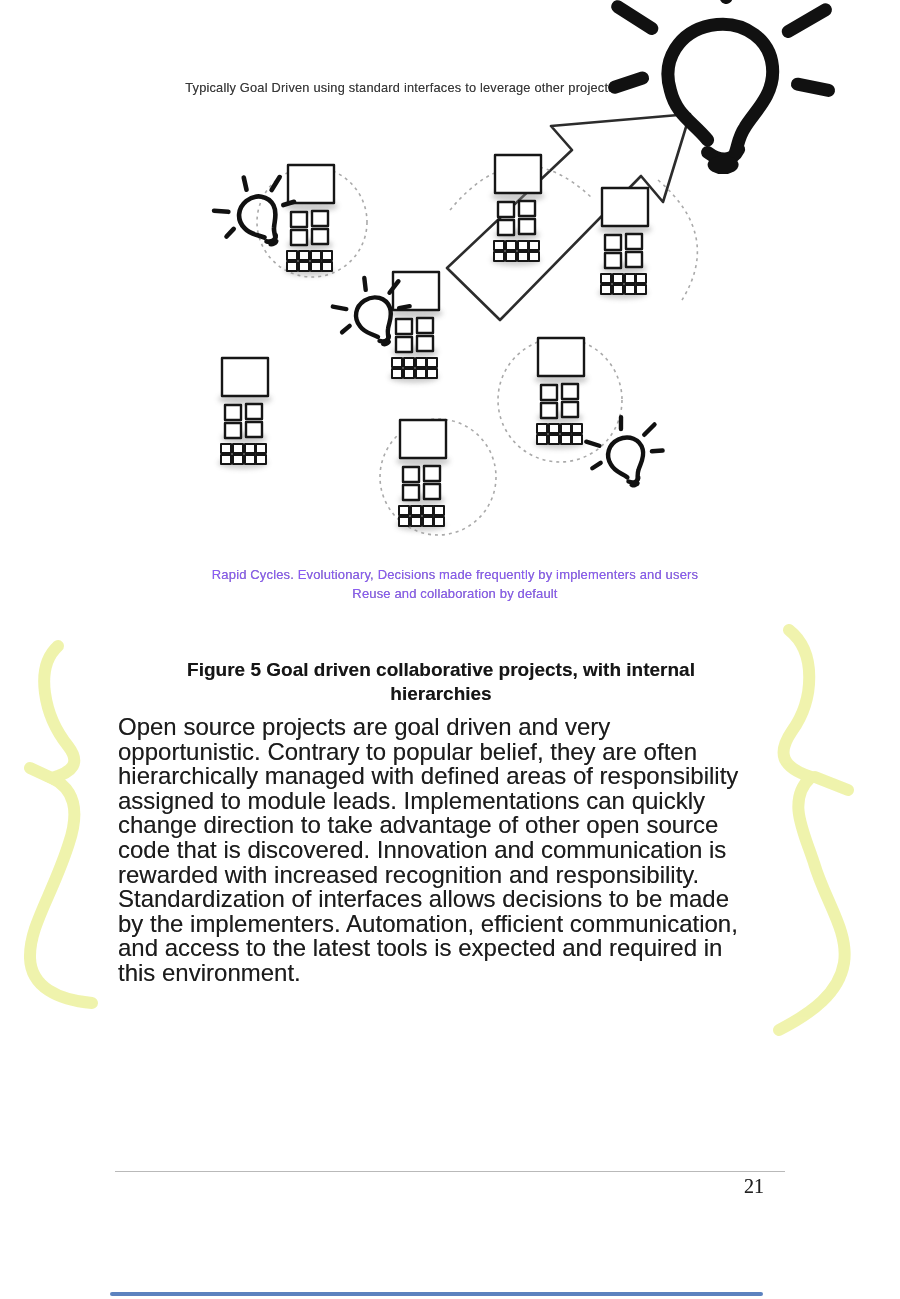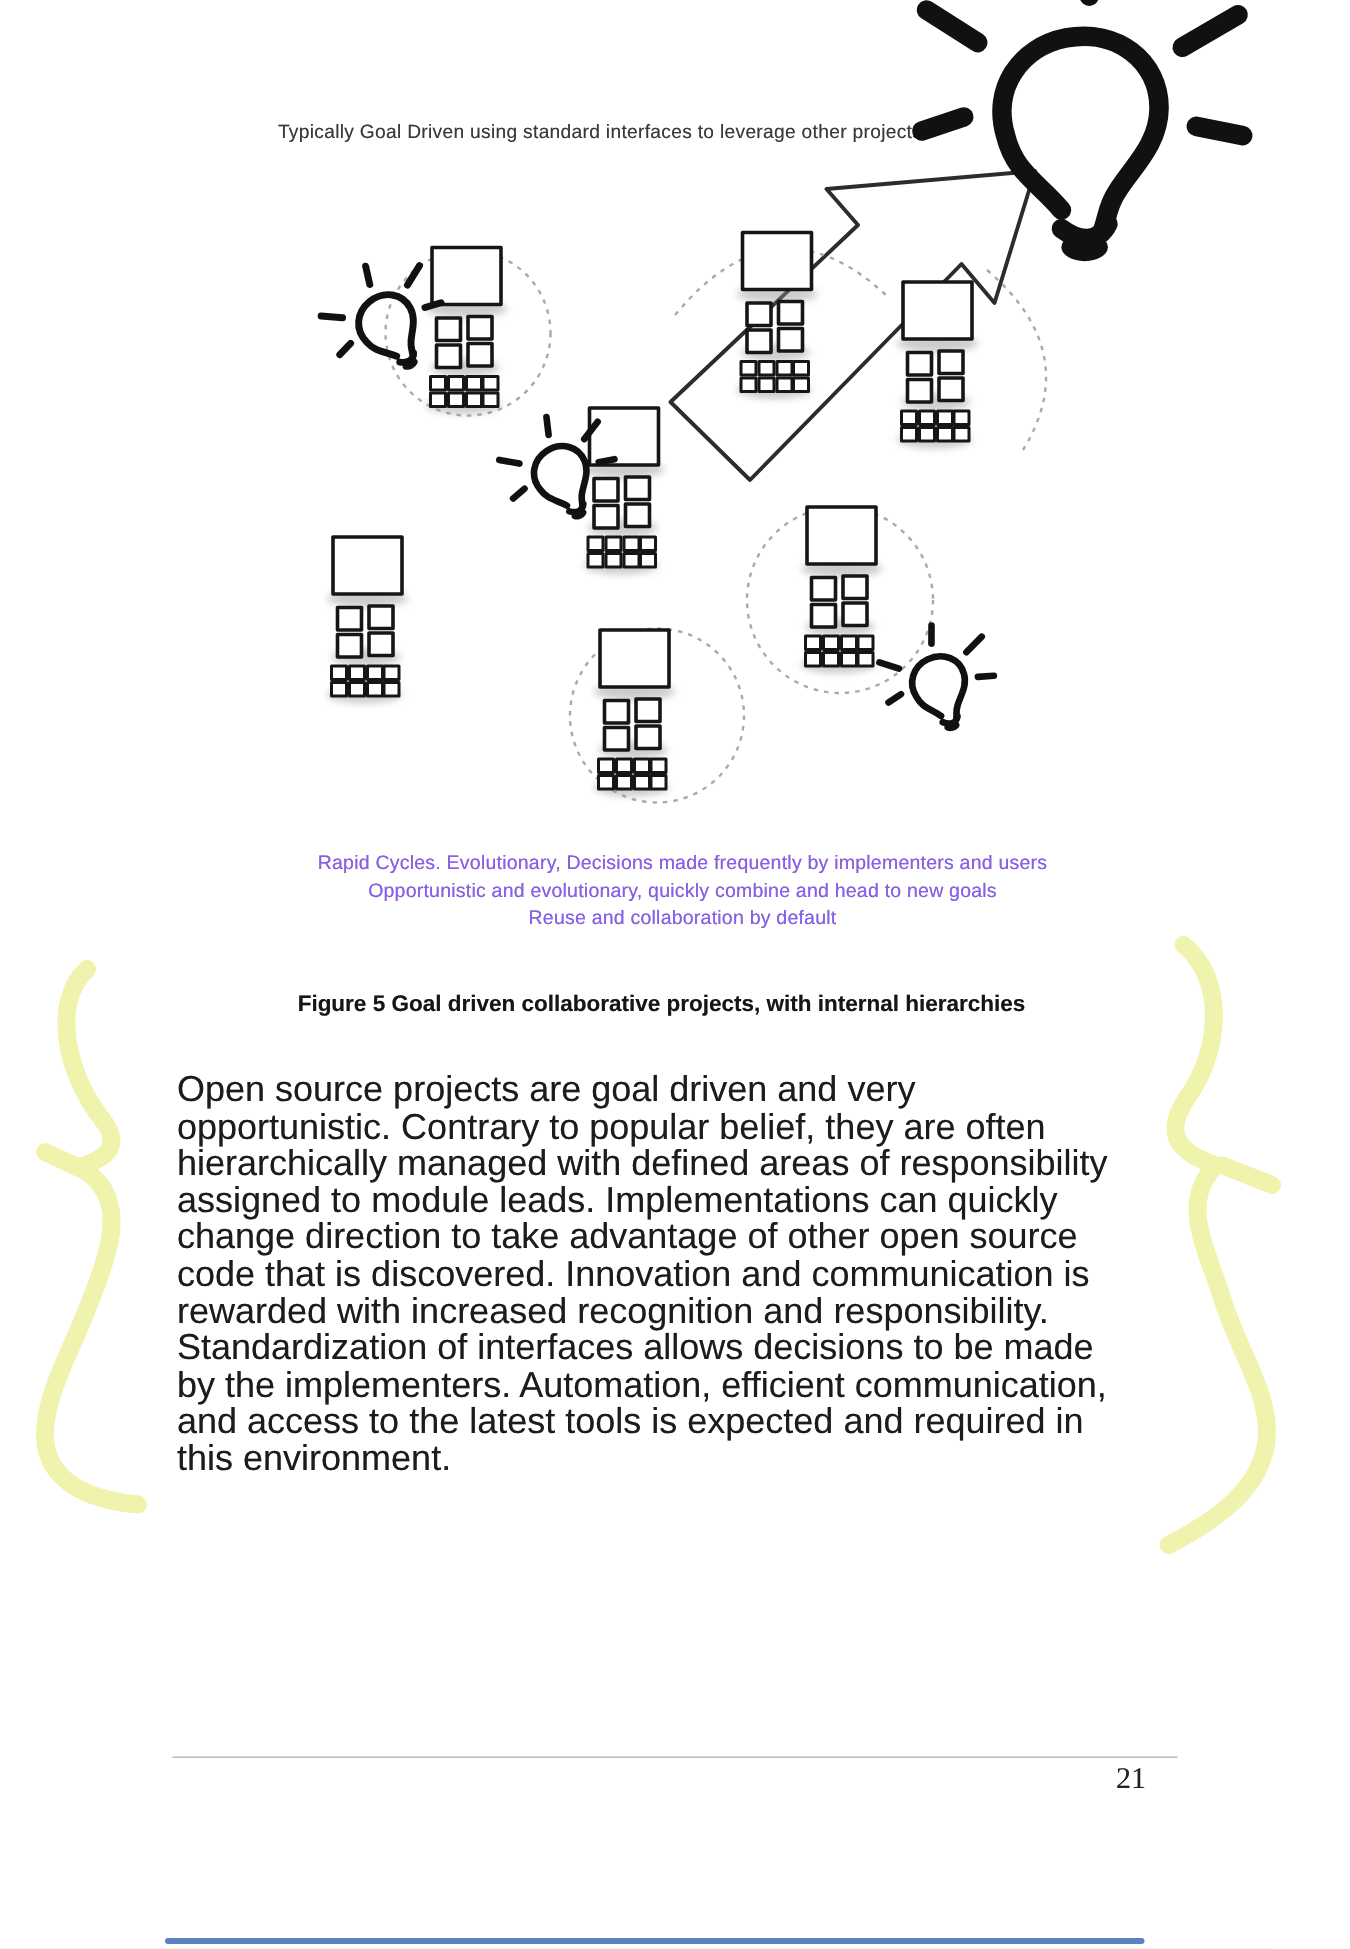--- a/index.html
+++ b/index.html
@@ -17,21 +17,21 @@
     position:absolute; left:60px; top:80px; width:680px;
     text-align:center; font-size:12.8px; color:#3a3a3a; letter-spacing:.2px;
   }
   .diagram-svg{ position:absolute; left:0; top:0; }
   .fig-caption{
     position:absolute; left:95px; top:566px; width:720px;
     text-align:center; font-size:13px; line-height:18.5px; color:#8b5cf6; letter-spacing:.15px;
   }
   .fig-title{
     position:absolute; left:141px; top:658px; width:600px;
-    text-align:center; font-weight:bold; font-size:15px; line-height:23.5px; color:#161616;
+    text-align:center; font-weight:bold; font-size:19px; line-height:23.5px; color:#161616;
   }
   .body-par{
     position:absolute; left:118px; top:715px; width:622px;
     font-size:24px; line-height:24.6px; color:#1c1c1c;
   }
   .brace-svg{ position:absolute; left:0; top:0; }
   .footer-rule{
     position:absolute; left:115px; top:1171px; width:670px; height:1px;
     background:#b9b9b9;
   }
@@ -122,21 +122,20 @@
     <use href="#cluster" x="538" y="338"></use>
 
     <use href="#bulb" transform="translate(720,78) scale(3.1)"></use>
     <use href="#bulb" transform="translate(258,216) scale(1.1) rotate(-28)"></use>
     <use href="#bulb" transform="translate(374,316) scale(1.05) rotate(-22)"></use>
     <use href="#bulb" transform="translate(626,456) scale(1.05) rotate(-15)"></use>
   </svg>
 
   <div class="fig-caption scan-text">
     <div>Rapid Cycles. Evolutionary, Decisions made frequently by implementers and users</div>
-    <div>Opportunistic and evolutionary, quickly combine and head to new goals</div>
     <div>Reuse and collaboration by default</div>
   </div>
 
   <div class="fig-title scan-text">Figure 5 Goal driven collaborative projects, with internal hierarchies</div>
 
   <div class="body-par scan-text">Open source projects are goal driven and very opportunistic. Contrary to popular belief, they are often hierarchically managed with defined areas of responsibility assigned to module leads. Implementations can quickly change direction to take advantage of other open source code that is discovered. Innovation and communication is rewarded with increased recognition and responsibility. Standardization of interfaces allows decisions to be made by the implementers. Automation, efficient communication, and access to the latest tools is expected and required in this environment.</div>
 
   <div class="footer-rule"></div>
   <div class="page-number scan-text">21</div>
   <div class="bottom-accent"></div>

